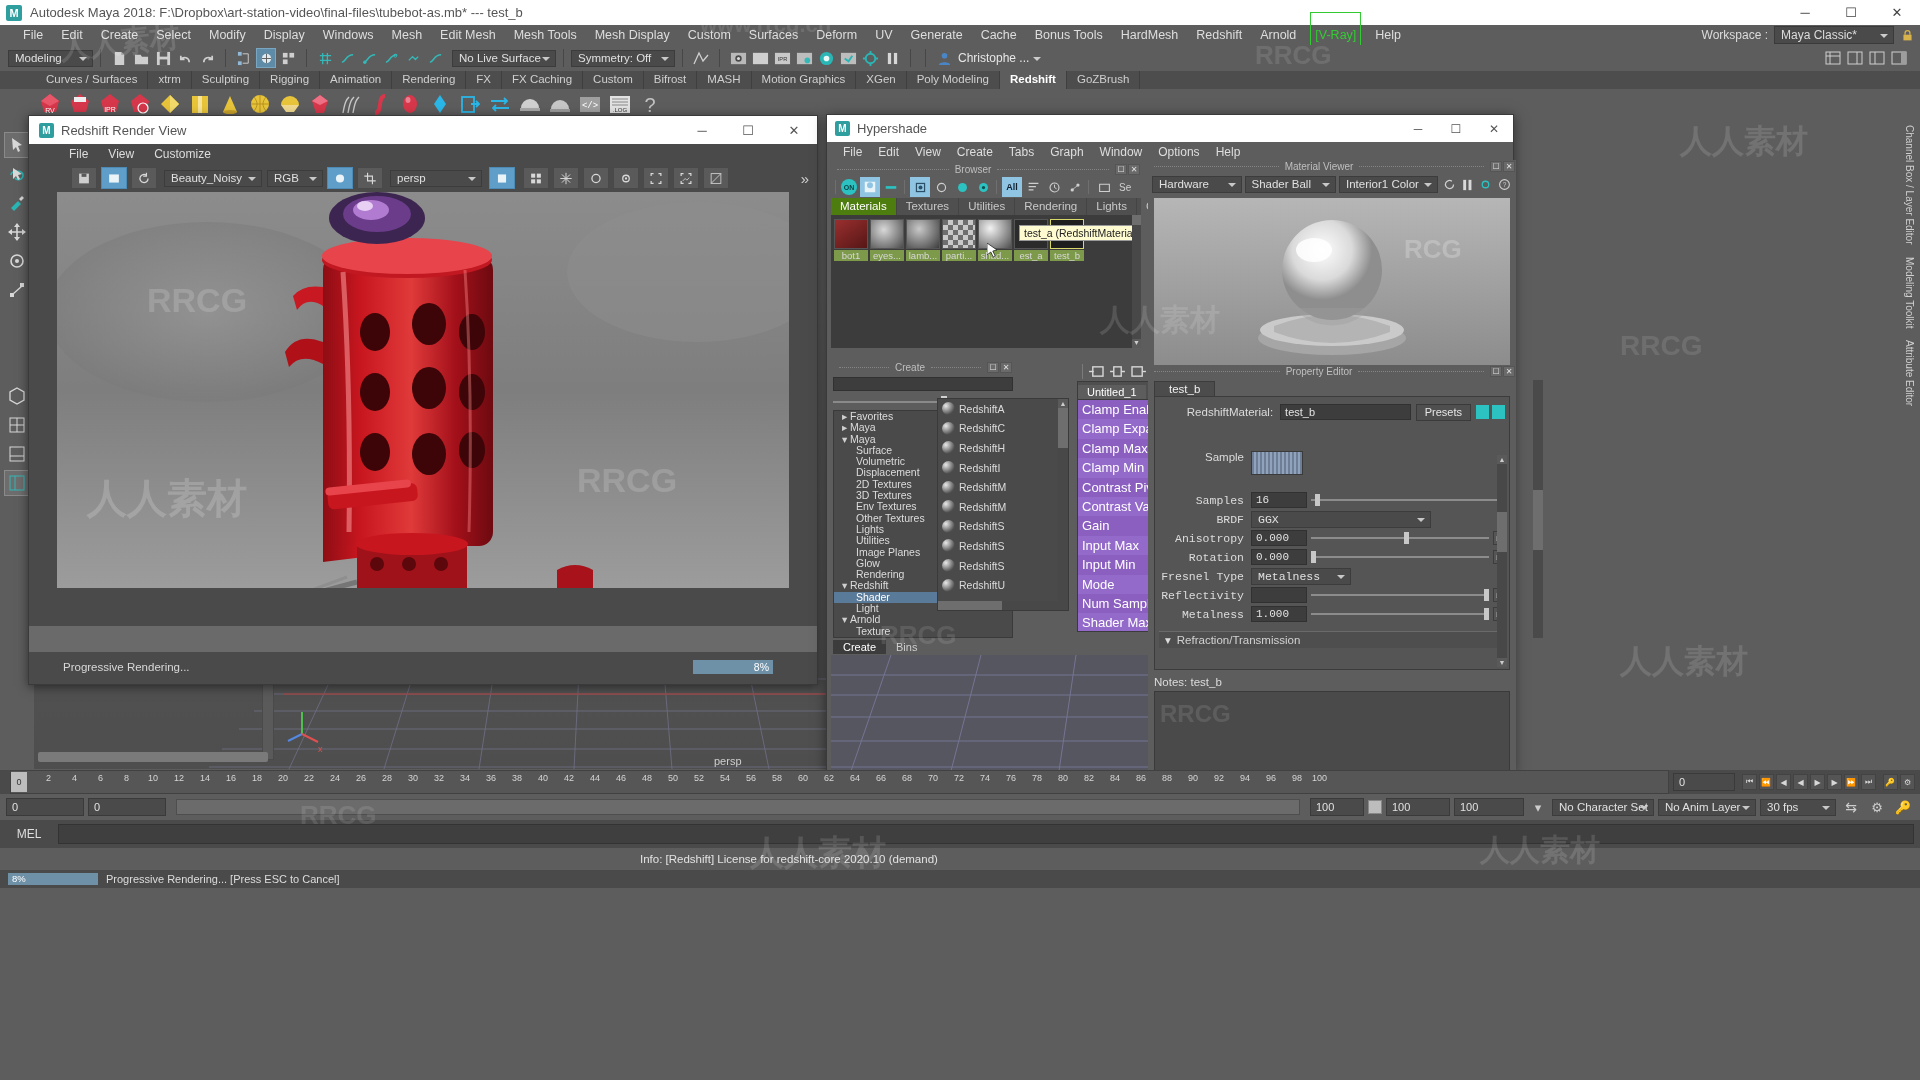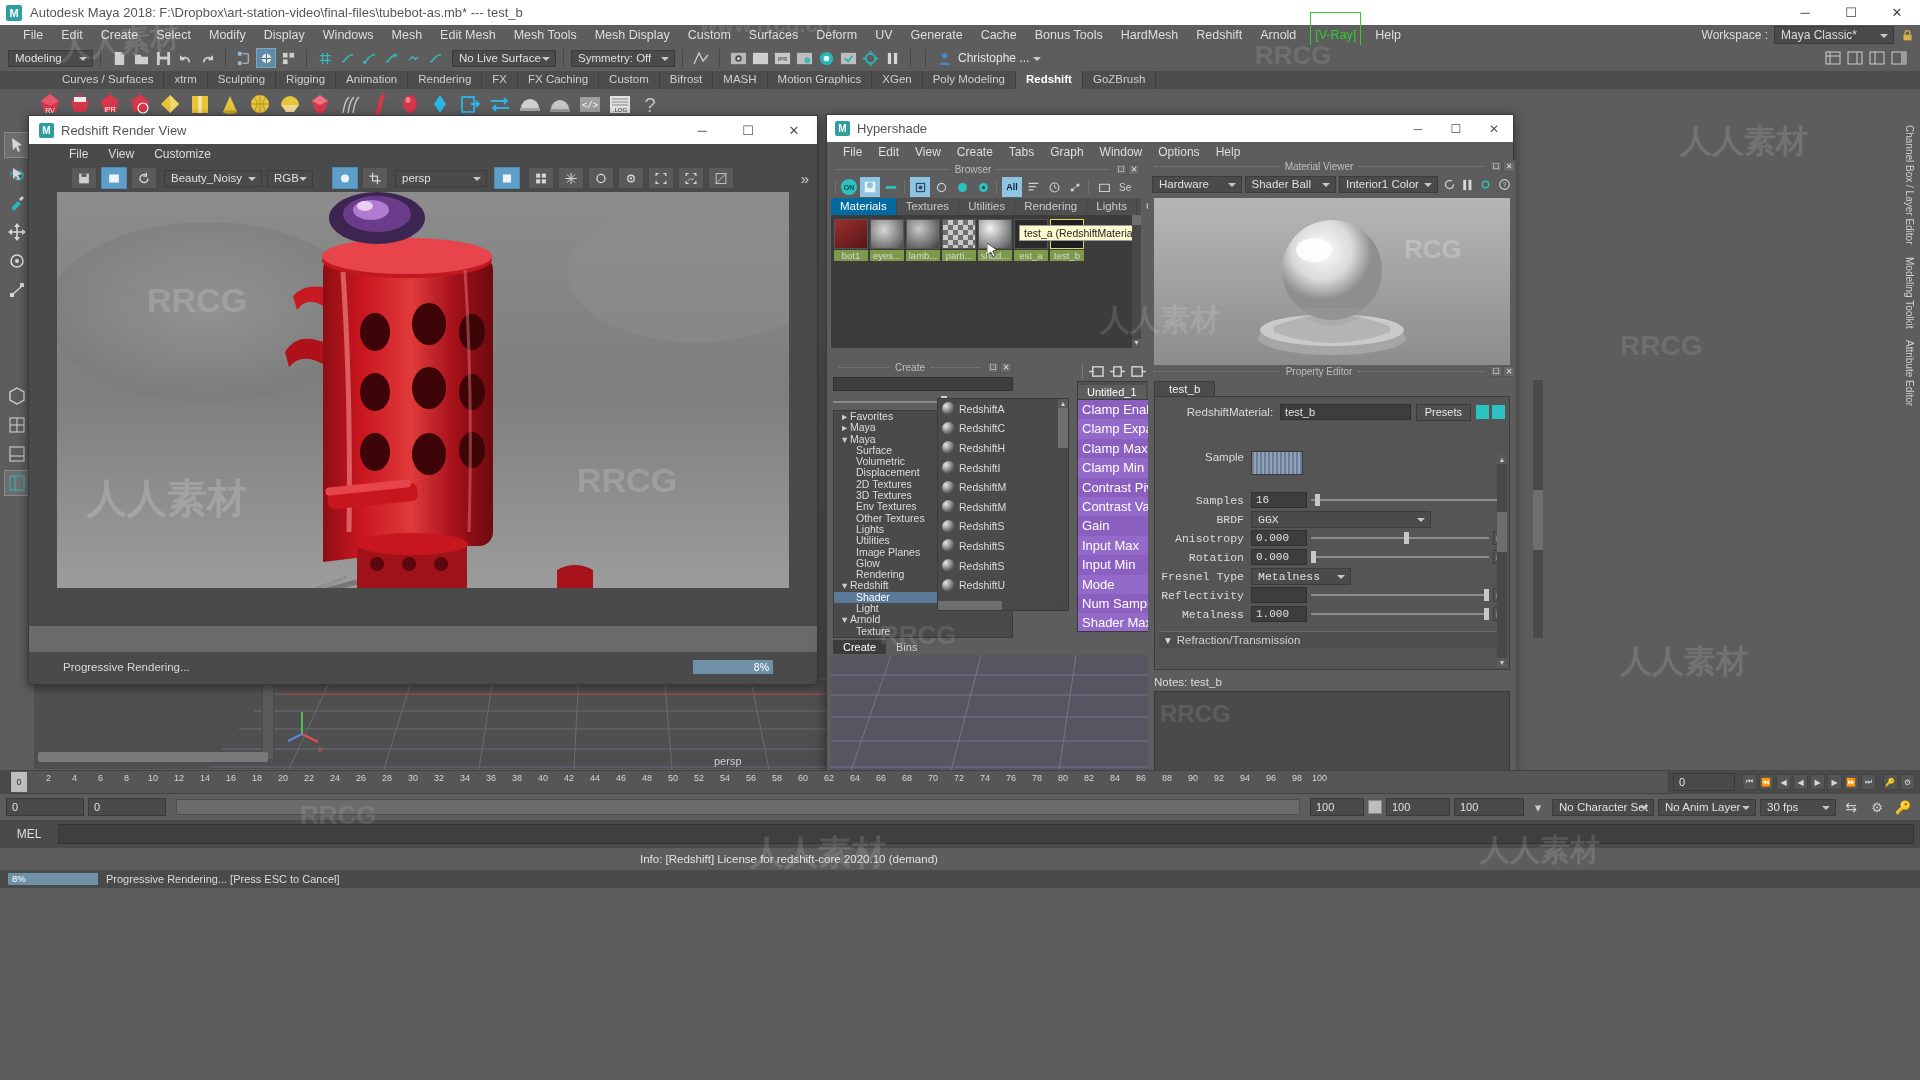--- a/index.html
+++ b/index.html
@@ -51,21 +51,21 @@
     font-size:11.5px; color:#e0e0e0; padding:0 18px 0 6px; position:relative; white-space:nowrap;
   }
   .combo:after{content:'';position:absolute;right:5px;top:6px;border:4px solid transparent;border-top-color:#c8c8c8;}
   .tbsep{width:1px;height:18px;background:#474747;margin:0 7px;}
   .tbicon{width:20px;height:20px;margin:0 1px;display:inline-flex;align-items:center;justify-content:center;}
   .tbicon.sel{background:#5e8ba8;border:1px solid #7aa6c2;}
 
   
   #shelftabs {
     left:0; top:71px; width:1920px; height:18px;
-    background:#4d4d4d; display:flex; align-items:flex-end; padding-left:52px; font-size:11.5px;
+    background:#4d4d4d; display:flex; align-items:flex-end; padding-left:36px; font-size:11.5px;
   }
   #shelftabs .st { padding:1px 10px 2px; color:#cfcfcf; border-right:1px solid #3f3f3f; line-height:15px;}
   #shelftabs .st.active { background:#5d5d5d; color:#ffffff; font-weight:bold;}
   #shelfgrip{position:absolute;left:14px;top:76px;width:14px;height:5px;background:#6e6e6e;}
 
   
   #shelfrow {
     left:0; top:89px; width:1920px; height:30px;
     background:#5d5d5d; display:flex; align-items:center; padding-left:36px;
   }
@@ -103,21 +103,21 @@
   #hs .hstitle .wbtn{width:38px;height:27px;display:flex;align-items:center;justify-content:center;color:#555;font-size:12px;}
   #hs .hsmenu{height:20px;background:#5d5d5d;display:flex;align-items:center;padding-left:8px;font-size:12px;}
   #hs .hsmenu .mi{padding:0 8px;color:#dedede;}
 
   .paneltitle{height:13px;display:flex;align-items:center;font-size:10px;color:#bfbfbf;position:relative;}
   .dots{flex:1;height:1px;border-top:1px dotted #848484;margin:0 6px;}
   .pbtn{width:12px;height:11px;margin-right:1px;background:#6a6a6a;border:1px solid #555;display:flex;align-items:center;justify-content:center;font-size:8px;color:#e0e0e0;}
 
   .browsertabs{display:flex;height:17px;font-size:11.5px;background:#4f4f4f;}
   .browsertabs .bt{padding:1px 9px;color:#c8c8c8;border-right:1px solid #444;line-height:15px;}
-  .browsertabs .bt.active{background:#0369a1;color:#fff;}
+  .browsertabs .bt.active{background:#4d7c0f;color:#fff;}
 
   .swatchrow{display:flex;padding:4px 3px;gap:2px;}
   .swatch{width:34px;}
   .swatch .sw{width:34px;height:30px;background:#9a9a9a;border:1px solid #555;}
   .swatch .lbl{font-size:9.5px;color:#d8d8d8;text-align:center;background:#7d9a4a;margin-top:1px;overflow:hidden;white-space:nowrap;}
 
   .treebox{background:#4a4a4a;border:1px solid #3a3a3a;font-size:10.5px;overflow:hidden;}
   .tnode{padding:0 0 0 8px;line-height:11.3px;color:#dcdcdc;white-space:nowrap;}
   .tnode.sel{background:#5a7a99;color:#fff;}
   .tnode .ar{display:inline-block;width:8px;color:#cfcfcf;}
@@ -694,21 +694,21 @@
           <rect x="2" y="3" width="12" height="10" fill="#eaf3f8"></rect>
         </svg>
       </div>
     <div class="ti">
         <svg width="14" height="13" viewBox="0 0 16 16">
           <path d="M13 8a5 5 0 11-2-4" stroke="#d8d8d8" fill="none" stroke-width="1.6"></path>
           <path d="M11 1v4h-4" stroke="#d8d8d8" fill="none" stroke-width="1.5"></path>
         </svg>
       </div>
     <div class="combo" style="width:98px;margin:0 5px;">Beauty_Noisy</div>
-    <div class="combo" style="width:46px;margin-right:17px;">RGB</div>
+    <div class="combo" style="width:56px;margin-right:2px;">RGB</div>
     <div class="ti blue">
         <svg width="14" height="13" viewBox="0 0 16 16">
           <circle cx="8" cy="8" r="5" fill="#eaf3f8"></circle>
         </svg>
       </div>
     <div class="ti">
         <svg width="14" height="13" viewBox="0 0 16 16">
           <path d="M5 1v10h10M1 5h10v10" stroke="#d8d8d8" fill="none" stroke-width="1.4"></path>
         </svg>
       </div>

